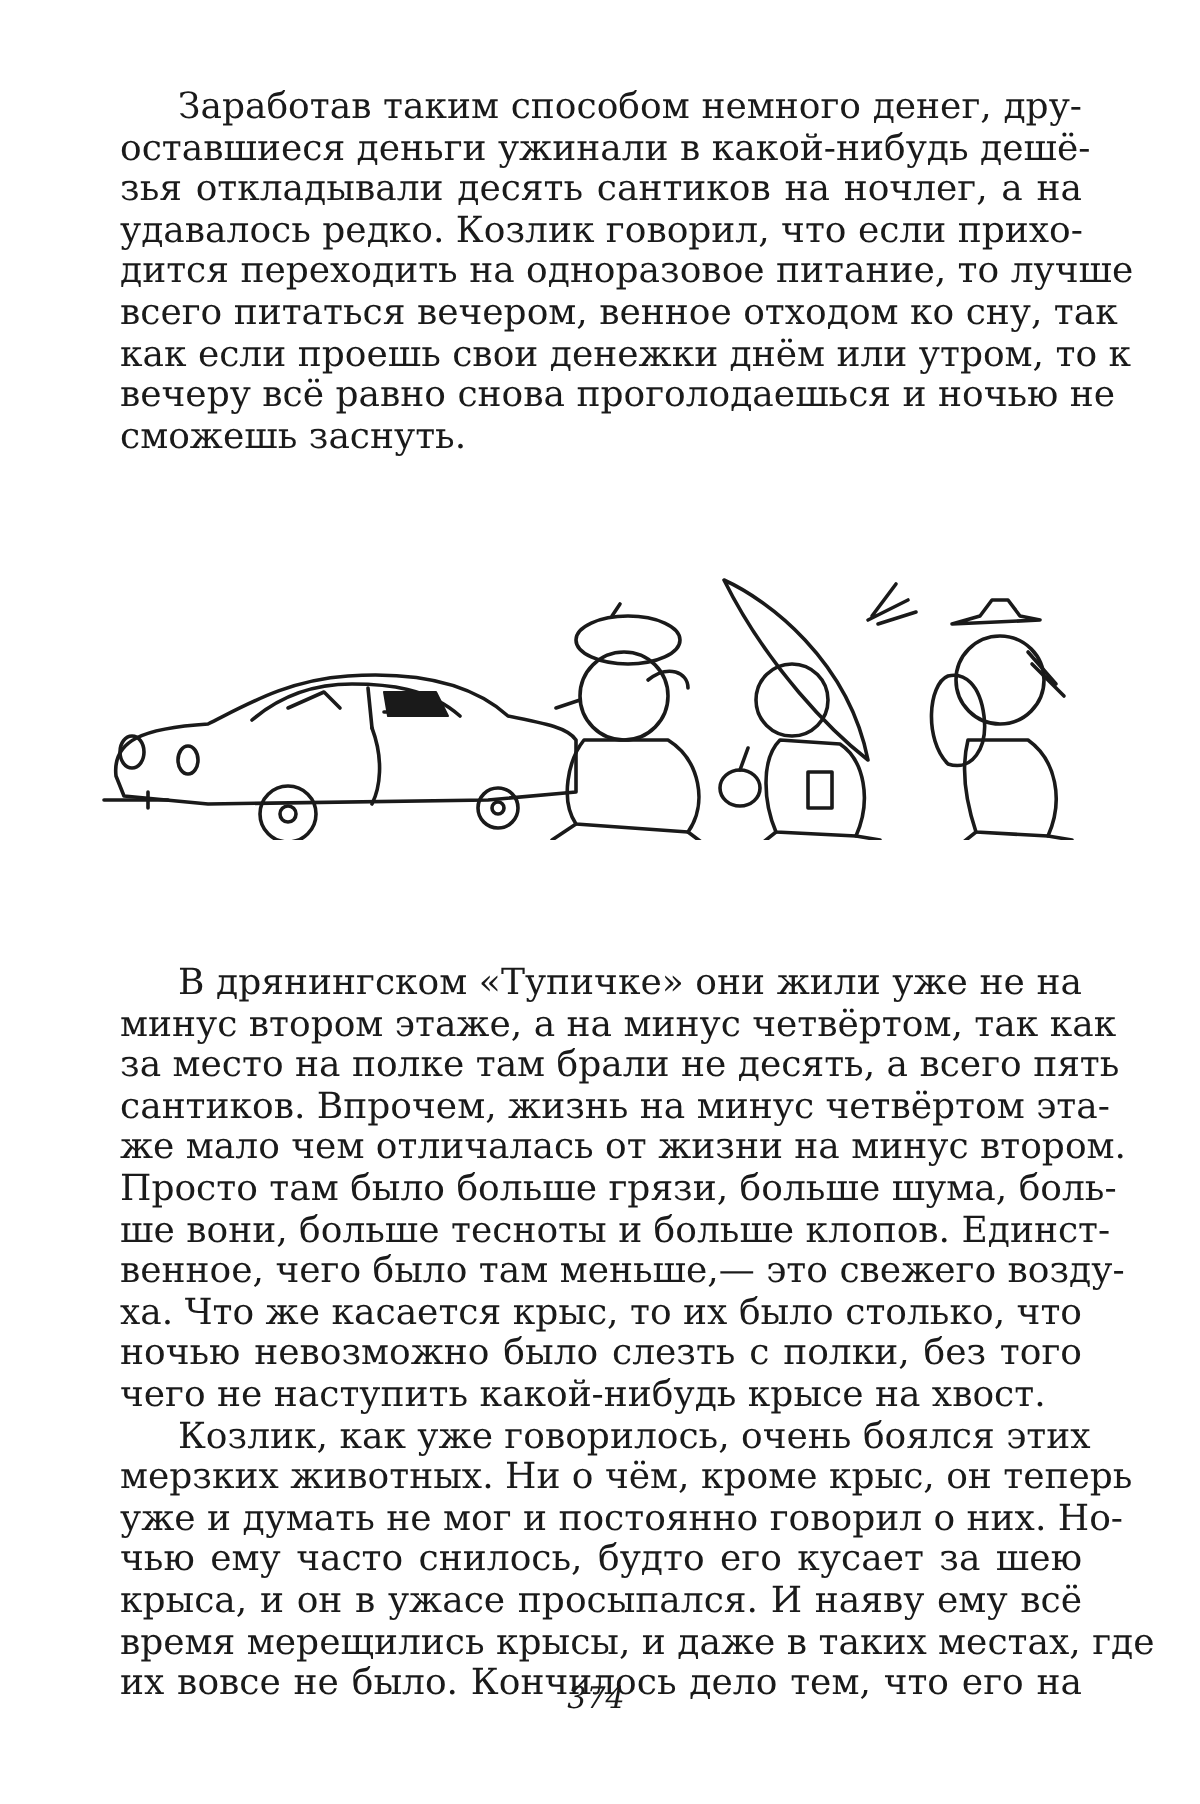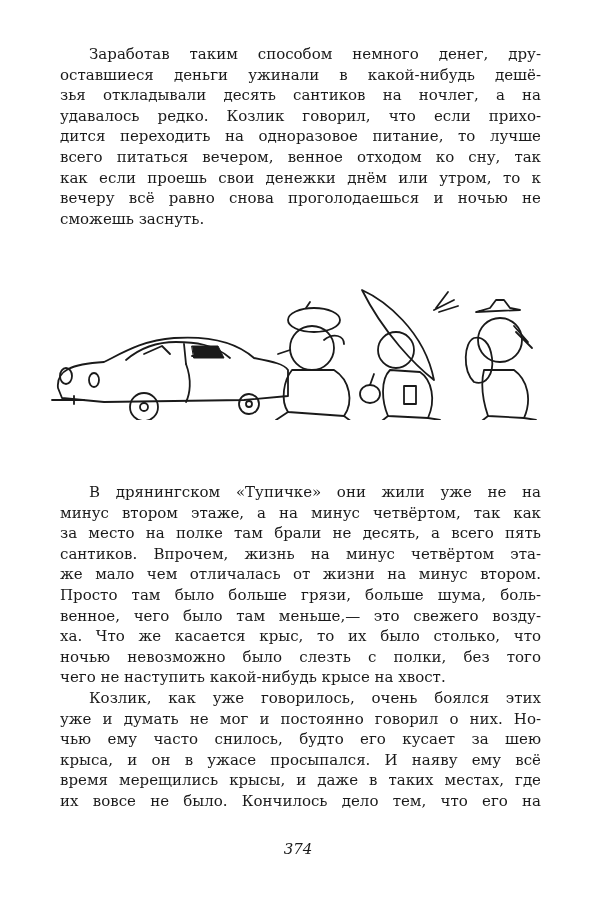--- a/index.html
+++ b/index.html
@@ -1,20 +1,20 @@
 <!DOCTYPE html>
 <html><head>
 <meta charset="utf-8">
 <style>
   html, body { margin:0; padding:0; background:#ffffff; }
   body { width:600px; height:902px; position:relative; overflow:hidden; }
   .page { position:absolute; left:60px; top:44px; width:481px; }
   .para {
     font-family:"DejaVu Serif","Liberation Serif",serif;
-    font-size:15px; line-height:20.6px; color:#1a1a1a;
+    font-size:18px; line-height:20.6px; color:#1a1a1a;
     text-align:justify; margin:0;
   }
   .line { display:block; white-space:nowrap; text-align:justify; text-align-last:justify; }
   .line.last { text-align-last:left; }
   .indent { padding-left:29px; }
   .illus { position:absolute; left:44px; top:270px; width:510px; height:150px; }
   .p2 { position:absolute; left:60px; top:482px; width:481px; }
   .pagenum {
     position:absolute; left:0; width:596px; top:840px; text-align:center;
     font-family:"DejaVu Serif","Liberation Serif",serif; font-style:italic;
@@ -90,27 +90,29 @@
 </svg>
 
 <div class="p2">
   <p class="para">
     <span class="line indent">В дрянингском «Тупичке» они жили уже не на</span>
     <span class="line">минус втором этаже, а на минус четвёртом, так как</span>
     <span class="line">за место на полке там брали не десять, а всего пять</span>
     <span class="line">сантиков. Впрочем, жизнь на минус четвёртом эта-</span>
     <span class="line">же мало чем отличалась от жизни на минус втором.</span>
     <span class="line">Просто там было больше грязи, больше шума, боль-</span>
+    <span class="line">ше вони, больше тесноты и больше клопов. Единст-</span>
     <span class="line">венное, чего было там меньше,— это свежего возду-</span>
     <span class="line">ха. Что же касается крыс, то их было столько, что</span>
     <span class="line">ночью невозможно было слезть с полки, без того</span>
     <span class="line last">чего не наступить какой-нибудь крысе на хвост.</span>
   </p>
   <p class="para">
     <span class="line indent">Козлик, как уже говорилось, очень боялся этих</span>
+    <span class="line">мерзких животных. Ни о чём, кроме крыс, он теперь</span>
     <span class="line">уже и думать не мог и постоянно говорил о них. Но-</span>
     <span class="line">чью ему часто снилось, будто его кусает за шею</span>
     <span class="line">крыса, и он в ужасе просыпался. И наяву ему всё</span>
     <span class="line">время мерещились крысы, и даже в таких местах, где</span>
     <span class="line">их вовсе не было. Кончилось дело тем, что его на</span>
   </p>
 </div>
 
 <div class="pagenum">374</div>
 

